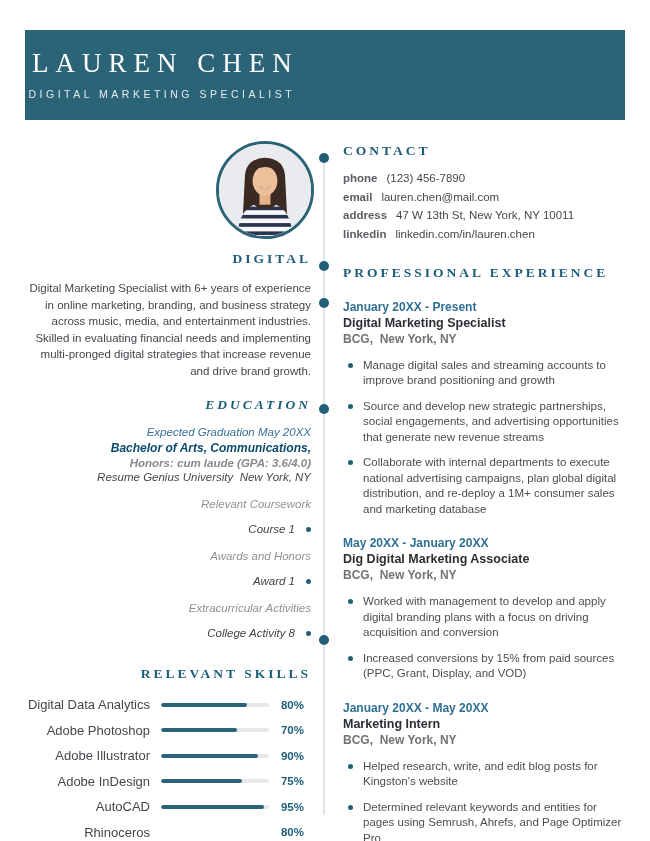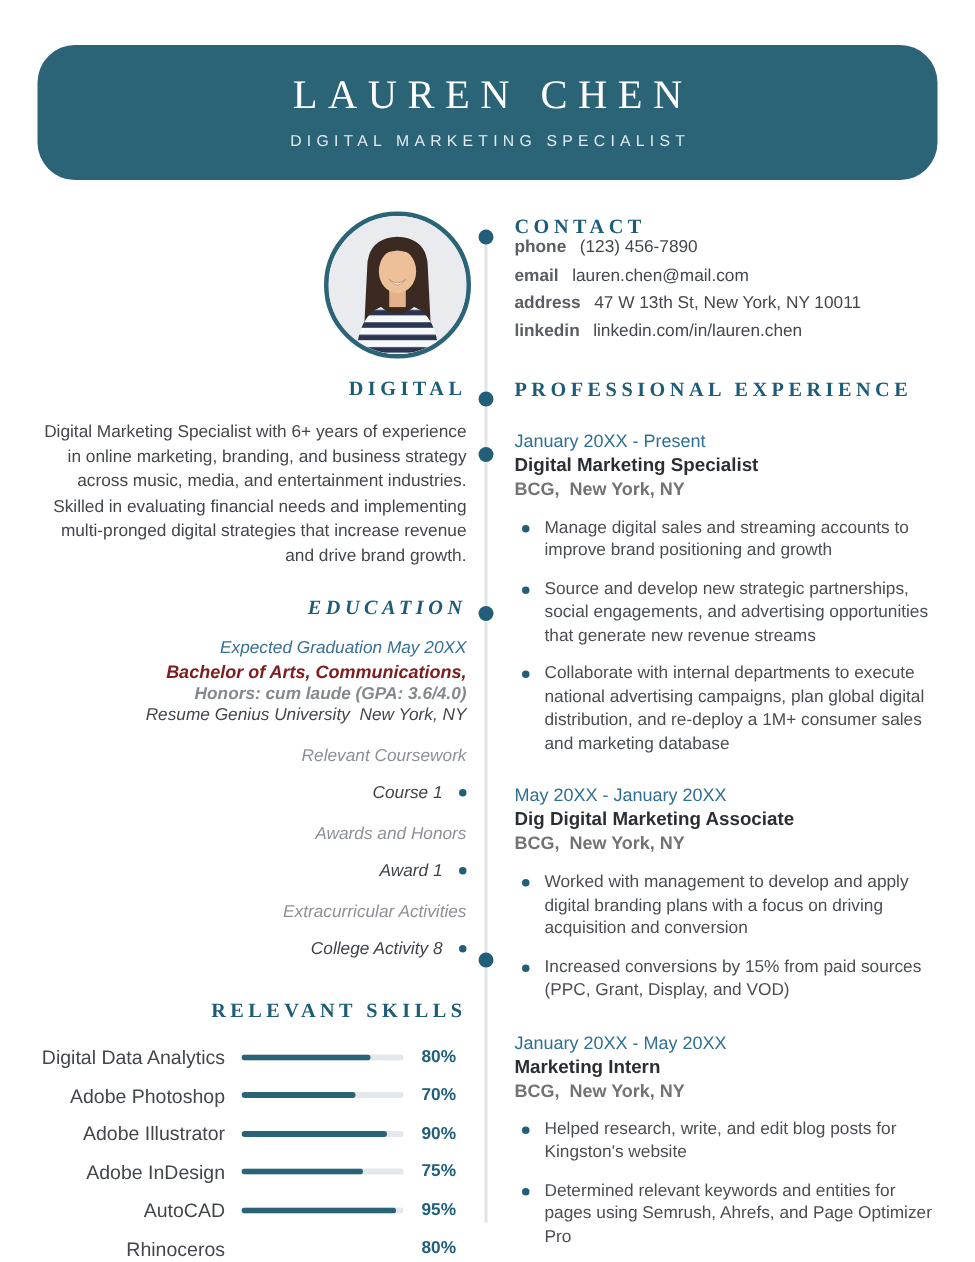--- a/index.html
+++ b/index.html
@@ -5,21 +5,21 @@
   * { margin:0; padding:0; box-sizing:border-box; }
   html,body { background:#ffffff; }
   .page {
     position:relative; width:650px; height:841px; background:#ffffff;
     font-family:"Liberation Sans", sans-serif; color:#43474c; overflow:hidden;
   }
 
   
   .banner {
     position:absolute; left:25px; top:30px; width:600px; height:90px;
-    background:#2b6377; color:#ffffff; text-align:center;border-radius:25px;
+    background:#2b6377; color:#ffffff; 
   }
   .banner .name {
     font-family:"Liberation Serif", serif; font-weight:400;
     font-size:27px; letter-spacing:7px; padding-top:18px; text-indent:7px;
   }
   .banner .role {
     font-size:10.5px; letter-spacing:3.5px; margin-top:9px; color:#e3edf1; text-indent:3.5px;
   }
 
   
@@ -38,46 +38,46 @@
   }
 
   
   .section-heading {
     font-family:"Liberation Serif", serif; font-weight:700; color:#1d5c78;
     font-size:13.5px; letter-spacing:3px;
   }
 
   
   .right-col { position:absolute; left:343px; top:143px; width:283px; }
-  .contact-list { }
+  .contact-list { margin-top:13px; }
   .contact-row { font-size:11.5px; margin-bottom:6.5px; color:#43474c; }
   .contact-label { font-weight:700; color:#5a5e63; margin-right:9px; }
 
   .experience { margin-top:25px; }
   .job { margin-top:19px; }
-  .job-dates { font-size:12px; font-weight:400; color:#2e6f94; }
+  .job-dates { font-size:12px; font-weight:700; color:#2e6f94; }
   .job-title { font-size:12.5px; font-weight:700; color:#2b2f33; margin-top:2px; }
   .job-company { font-size:12px; font-weight:700; color:#737373; margin-top:2px; }
   .job-bullets { margin-top:12px; }
   .bullet-row { display:flex; margin-bottom:10px; }
   .bullet-marker {
     flex:0 0 20px; padding-top:5px; display:flex; justify-content:flex-start;
   }
   .bullet-marker i {
     display:block; width:5px; height:5px; border-radius:50%; background:#235e79; margin-left:5px;
   }
   .bullet-text { flex:1; font-size:11.5px; line-height:15.5px; color:#4a4e52; }
 
   
   .left-col { position:absolute; left:25px; top:251px; width:286px; text-align:right; }
   .summary-text { margin-top:13px; font-size:11.5px; line-height:16.5px; color:#43474c; }
 
   .education { margin-top:18px;font-style:italic; }
   .edu-grad { margin-top:13px; font-size:11.5px; color:#396f95; }
-  .edu-degree { font-size:12px; font-weight:700; color:#7f1d1d; margin-top:3px; }
+  .edu-degree { font-size:12px; font-weight:700; color:#0c4a6e; margin-top:3px; }
   .edu-honors { font-size:11.5px; font-weight:700; color:#85898d; margin-top:2px; }
   .edu-school { font-size:11.5px; color:#43474c; margin-top:2px; }
   .edu-group-title { font-size:11.5px; color:#8d9196; margin-top:15px; }
   .edu-item { font-size:11.5px; color:#3f4347; margin-top:13px; }
   .edu-dot {
     display:inline-block; width:5px; height:5px; border-radius:50%;
     background:#235e79; margin-left:11px; vertical-align:1px;
   }
 
   .skills { margin-top:27px; }

